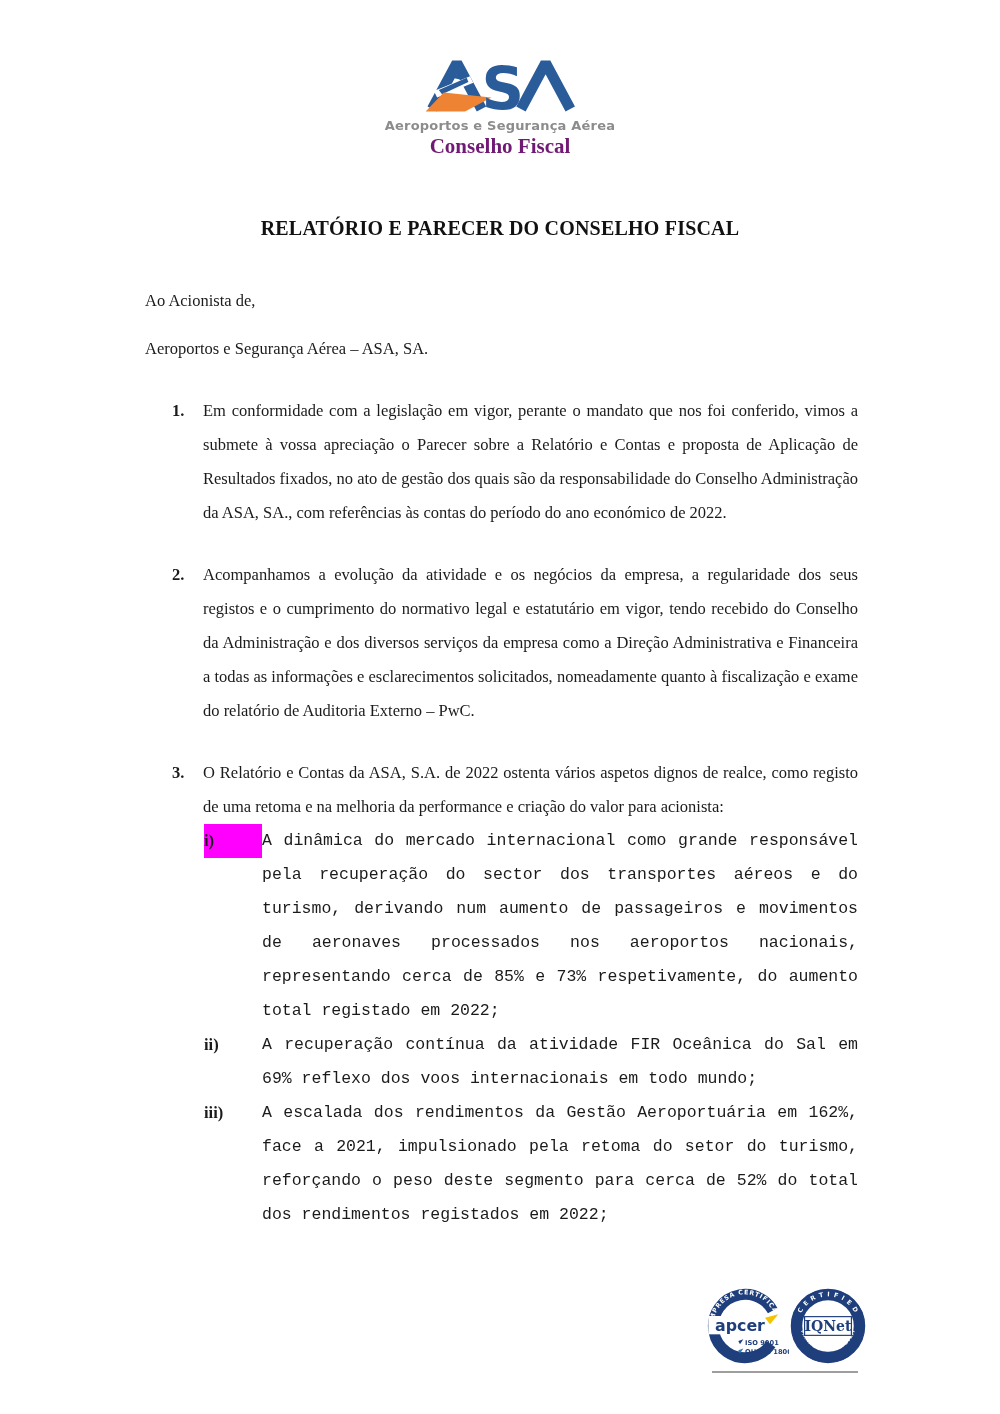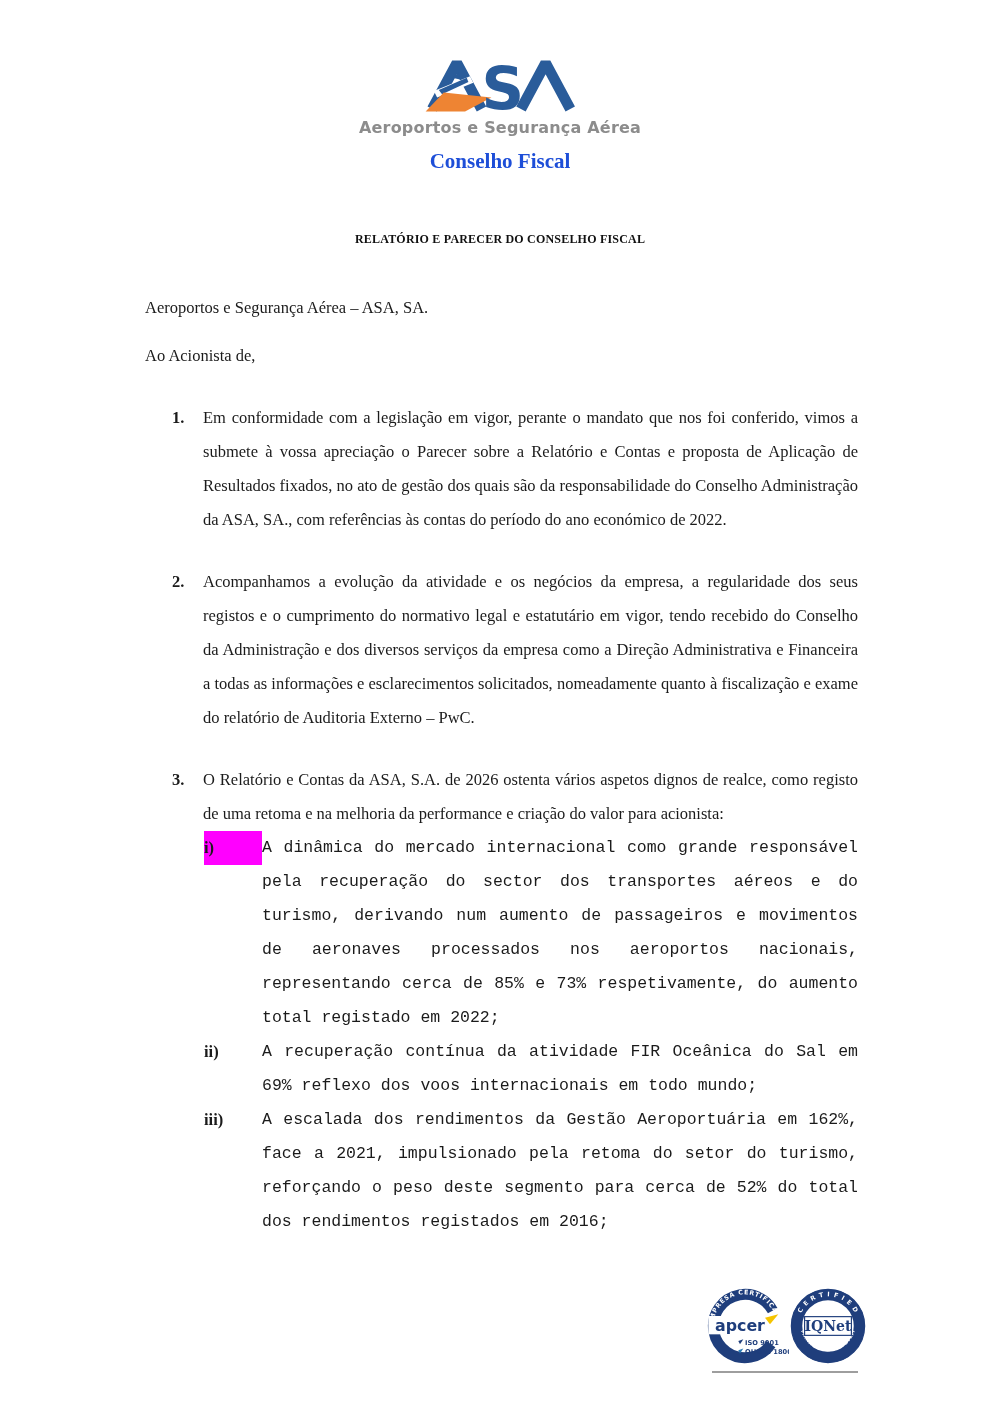--- a/index.html
+++ b/index.html
@@ -13,32 +13,31 @@
     color:#1b1b1b;
     overflow:hidden;
   }
   
   .header { padding-top:56px; text-align:center; }
   .logo-wrap { display:inline-block; }
   .logo-svg { display:block; margin:0 auto; }
   .logo-subtitle {
     margin-top:2px;
     font-family:"DejaVu Sans", sans-serif;
-    font-size:16px; font-weight:bold;
+    font-size:13px; font-weight:bold;
     color:#8c8c8c; letter-spacing:0.2px;
   }
   .dept-title {
-    margin-top:12px;
     font-size:21px; font-weight:bold;
-    color:#1d4ed8;
+    color:#701a75;
   }
   .doc-title {
     margin-top:58px;
     text-align:center;
-    font-size:12px; font-weight:bold;
+    font-size:20px; font-weight:bold;
     color:#111;
     letter-spacing:0.2px;
   }
   
   .body-block {
     margin:44px 142px 0 145px;   
     font-size:16.5px;
     line-height:34px;
   }
   .salutation-line { margin-bottom:14px; }
@@ -118,51 +117,51 @@
       </svg>
       <div class="logo-subtitle">Aeroportos e Segurança Aérea</div>
     </div>
     <div class="dept-title">Conselho Fiscal</div>
   </div>
 
   <div class="doc-title">RELATÓRIO E PARECER DO CONSELHO FISCAL</div>
 
   <div class="body-block">
 
+    <div class="salutation-line">Ao Acionista de,</div>
     <div class="salutation-line">Aeroportos e Segurança Aérea – ASA, SA.</div>
-    <div class="salutation-line">Ao Acionista de,</div>
 
     <div class="num-para">
       <span class="marker">1.</span>
       <div class="ptext">Em conformidade com a legislação em vigor, perante o mandato que nos foi conferido, vimos a submete à vossa apreciação o Parecer sobre a Relatório e Contas e proposta de Aplicação de Resultados fixados, no ato de gestão dos quais são da responsabilidade do Conselho Administração da ASA, SA., com referências às contas do período do ano económico de 2022.</div>
     </div>
 
     <div class="num-para">
       <span class="marker">2.</span>
       <div class="ptext">Acompanhamos a evolução da atividade e os negócios da empresa, a regularidade dos seus registos e o cumprimento do normativo legal e estatutário em vigor, tendo recebido do Conselho da Administração e dos diversos serviços da empresa como a Direção Administrativa e Financeira a todas as informações e esclarecimentos solicitados, nomeadamente quanto à fiscalização e exame do relatório de Auditoria Externo – PwC.</div>
     </div>
 
     <div class="num-para para3">
       <span class="marker">3.</span>
-      <div class="ptext">O Relatório e Contas da ASA, S.A. de 2026 ostenta vários aspetos dignos de realce, como registo de uma retoma e na melhoria da performance e criação do valor para acionista:</div>
+      <div class="ptext">O Relatório e Contas da ASA, S.A. de 2022 ostenta vários aspetos dignos de realce, como registo de uma retoma e na melhoria da performance e criação do valor para acionista:</div>
     </div>
 
     <div class="sub-item">
       <span class="marker"><span class="hl">i)</span></span>
       <div class="ptext">A dinâmica do mercado internacional como grande responsável pela recuperação do sector dos transportes aéreos e do turismo, derivando num aumento de passageiros e movimentos de aeronaves processados nos aeroportos nacionais, representando cerca de 85% e 73% respetivamente, do aumento total registado em 2022;</div>
     </div>
 
     <div class="sub-item">
       <span class="marker">ii)</span>
       <div class="ptext">A recuperação contínua da atividade FIR Oceânica do Sal em 69% reflexo dos voos internacionais em todo mundo;</div>
     </div>
 
     <div class="sub-item">
       <span class="marker">iii)</span>
-      <div class="ptext">A escalada dos rendimentos da Gestão Aeroportuária em 162%, face a 2021, impulsionado pela retoma do setor do turismo, reforçando o peso deste segmento para cerca de 52% do total dos rendimentos registados em 2016;</div>
+      <div class="ptext">A escalada dos rendimentos da Gestão Aeroportuária em 162%, face a 2021, impulsionado pela retoma do setor do turismo, reforçando o peso deste segmento para cerca de 52% do total dos rendimentos registados em 2022;</div>
     </div>
 
   </div>
 
   <div class="cert-logos">
 
     <svg width="88" height="80" viewBox="0 0 104 96" aria-hidden="true">
       <defs>
         <path id="apcerTop" d="M14,48 A38,38 0 0 1 90,48"></path>
       </defs>

